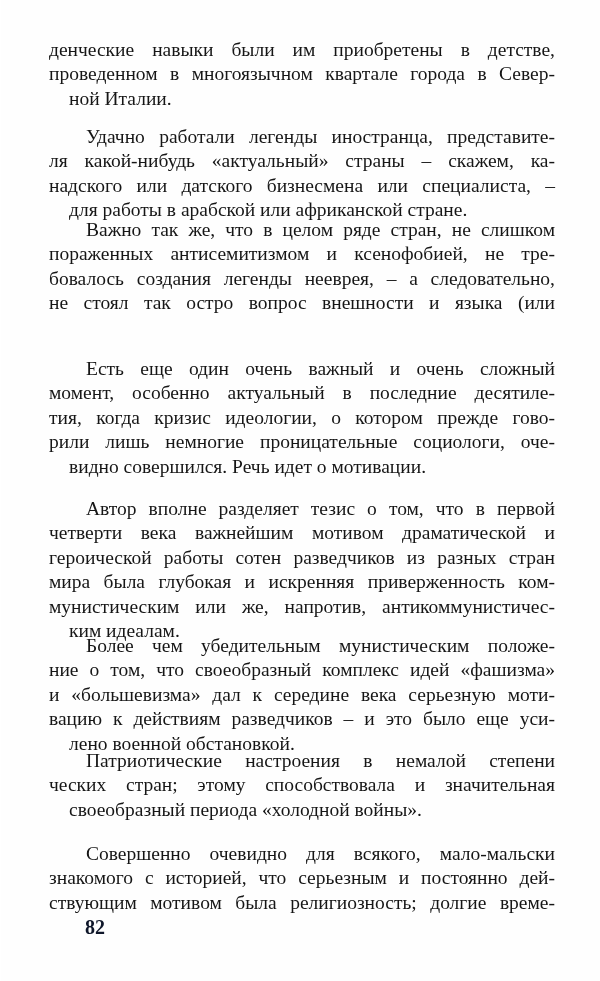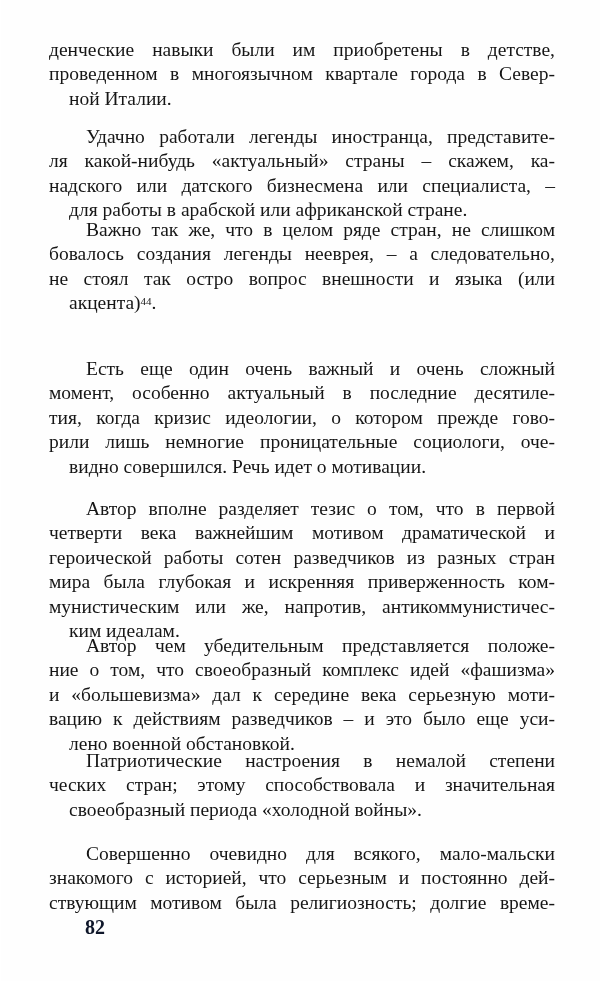--- a/index.html
+++ b/index.html
@@ -40,44 +40,44 @@
 
   <div class="text-block" style="top:111px;">
     <span class="line indent">Удачно работали легенды иностранца, представите-</span>
     <span class="line">ля какой-нибудь «актуальный» страны – скажем, ка-</span>
     <span class="line">надского или датского бизнесмена или специалиста, –</span>
     <span class="line last">для работы в арабской или африканской стране.</span>
   </div>
 
   <div class="text-block" style="top:204px;">
     <span class="line indent">Важно так же, что в целом ряде стран, не слишком</span>
+    <span class="line">пораженных антисемитизмом и ксенофобией, не тре-</span>
     <span class="line">бовалось создания легенды нееврея, – а следовательно,</span>
     <span class="line">не стоял так остро вопрос внешности и языка (или</span>
-    <span class="line last"><span>акцента)</span><sup class="fn">44</sup><span>.</span></span>
   </div>
 
   <div class="text-block" style="top:343px;">
     <span class="line indent">Есть еще один очень важный и очень сложный</span>
     <span class="line">момент, особенно актуальный в последние десятиле-</span>
     <span class="line">тия, когда кризис идеологии, о котором прежде гово-</span>
     <span class="line">рили лишь немногие проницательные социологи, оче-</span>
     <span class="line last">видно совершился. Речь идет о мотивации.</span>
   </div>
 
   <div class="text-block" style="top:483px;">
     <span class="line indent">Автор вполне разделяет тезис о том, что в первой</span>
     <span class="line">четверти века важнейшим мотивом драматической и</span>
     <span class="line">героической работы сотен разведчиков из разных стран</span>
     <span class="line">мира была глубокая и искренняя приверженность ком-</span>
     <span class="line">мунистическим или же, напротив, антикоммунистичес-</span>
     <span class="line last">ким идеалам.</span>
   </div>
 
   <div class="text-block" style="top:620px;">
-    <span class="line indent">Автор чем убедительным представляется положе-</span>
+    <span class="line indent">Более чем убедительным мунистическим положе-</span>
     <span class="line">ние о том, что своеобразный комплекс идей «фашизма»</span>
     <span class="line">и «большевизма» дал к середине века серьезную моти-</span>
     <span class="line">вацию к действиям разведчиков – и это было еще уси-</span>
     <span class="line last">лено военной обстановкой.</span>
   </div>
 
   <div class="text-block" style="top:735px;">
     <span class="line indent">Патриотические настроения в немалой степени</span>
     <span class="line">ческих стран; этому способствовала и значительная</span>
     <span class="line last">своеобразный периода «холодной войны».</span>

